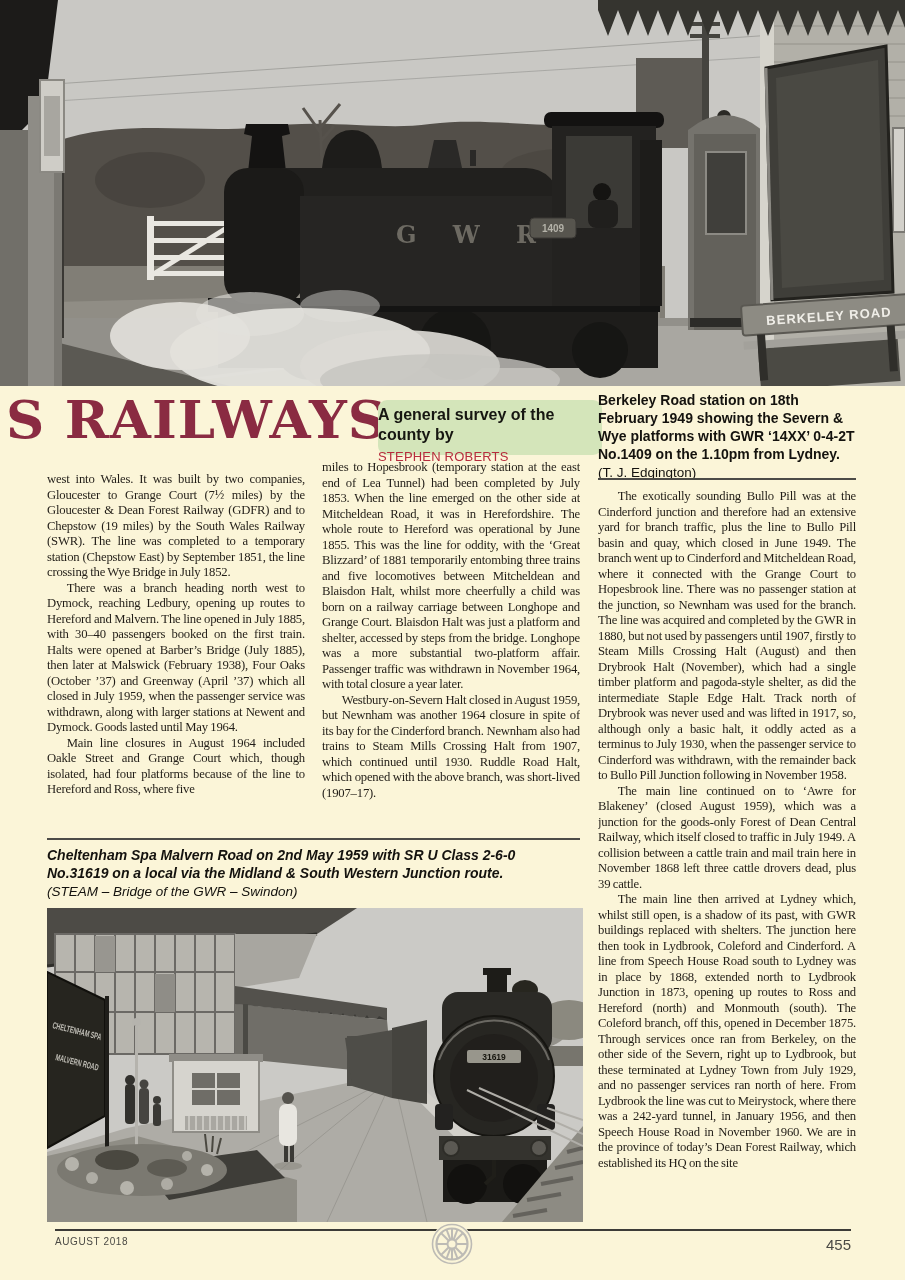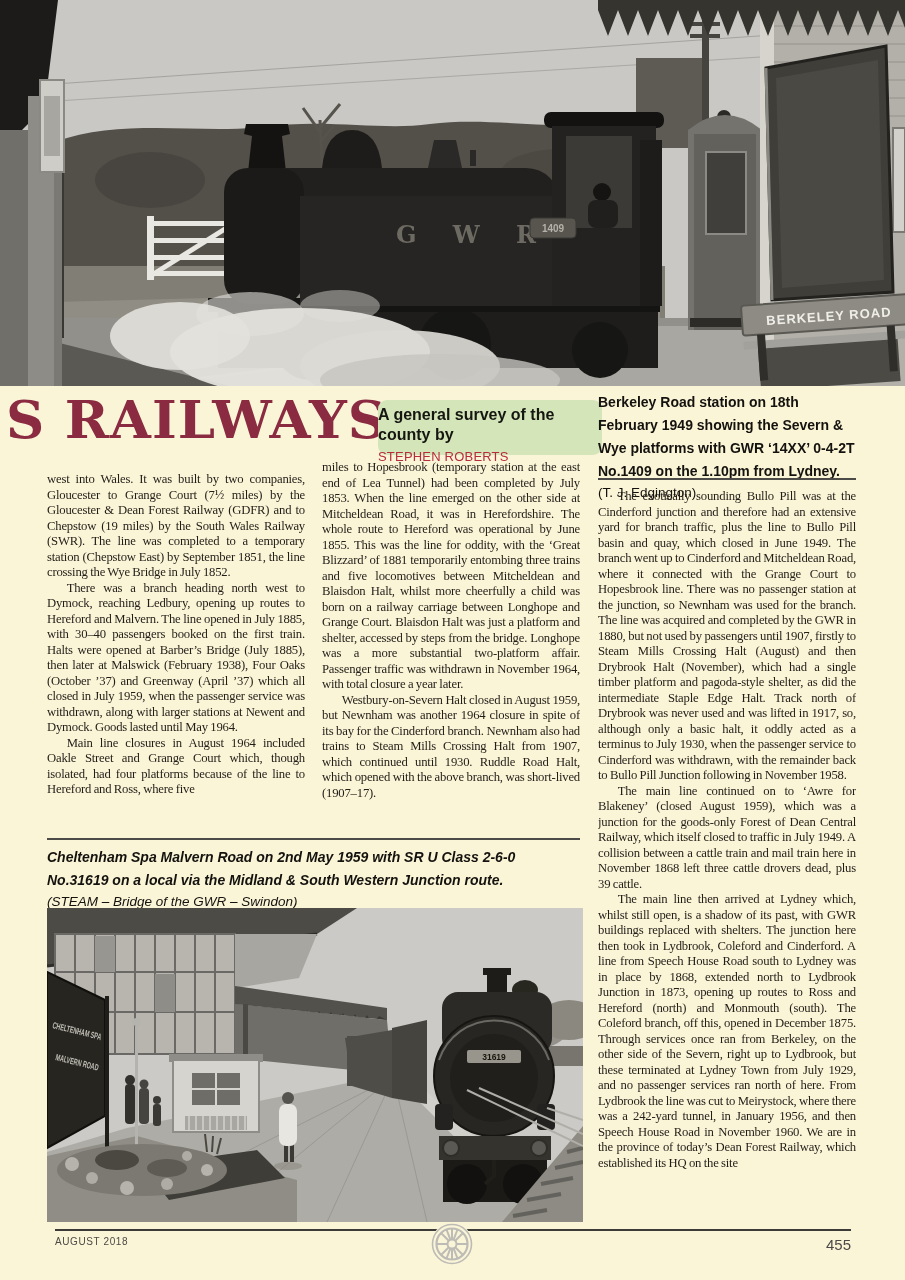--- a/index.html
+++ b/index.html
@@ -27,21 +27,21 @@
     font-family:"Liberation Sans", sans-serif;
     padding-top:5px;
   }
   #byline-intro{font-size:16px;font-weight:bold;color:#161611;line-height:20px;}
   #byline-name{font-size:13px;font-weight:normal;line-height:23px;letter-spacing:0.2px;}
   
   .caption{
     font-family:"Liberation Sans", sans-serif;
     color:#14120e;
   }
-  .caption .cap-bold{font-weight:bold;font-size:14px;line-height:23px;}
+  .caption .cap-bold{font-weight:bold;font-size:14px;line-height:16px;}
   .caption .cap-credit{font-size:13.5px;line-height:18px;font-weight:normal;}
   #top-caption{left:598px;top:391px;width:258px;}
   #top-caption-rule{left:598px;top:478px;width:258px;height:0;border-top:2px solid #4c4b47;}
   #mid-caption-rule{left:47px;top:838px;width:533px;height:0;border-top:2px solid #4c4b47;}
   #mid-caption{left:47px;top:846px;width:533px;font-style:italic;}
   
   .bodycol{
     width:258px;
     font-size:12.7px;line-height:15.5px;
     letter-spacing:-0.2px;word-spacing:-0.5px;

